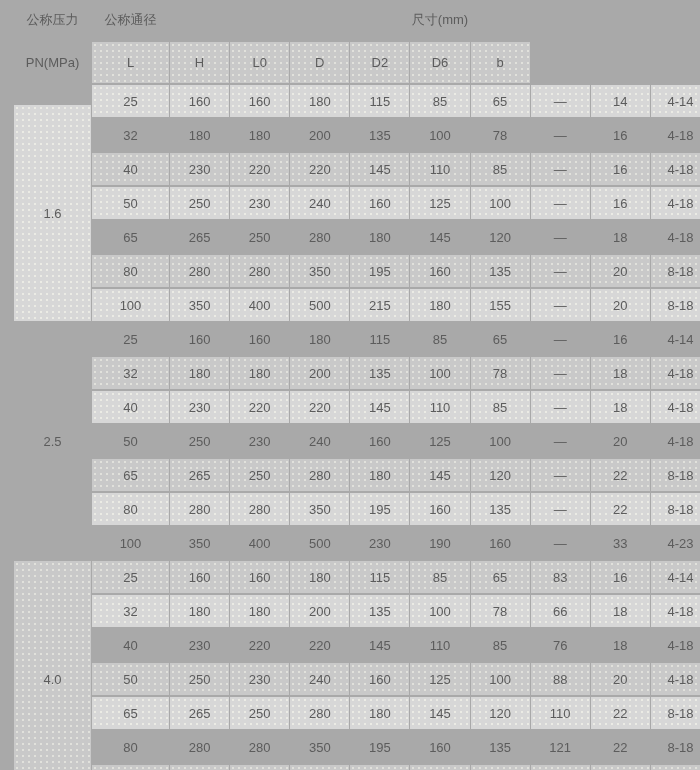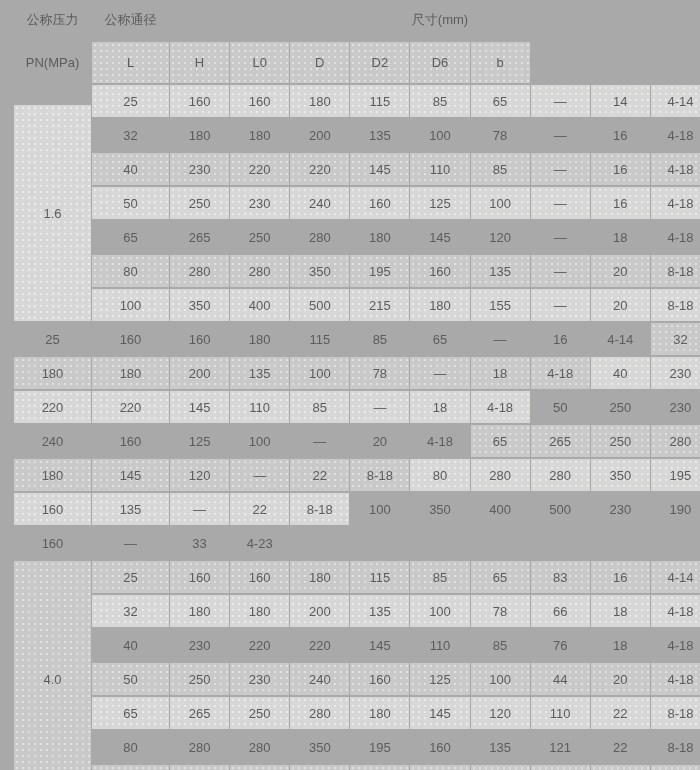--- a/index.html
+++ b/index.html
@@ -118,20 +118,21 @@
       <div class="cell bg-light">100</div>
       <div class="cell bg-light">350</div>
       <div class="cell bg-light">400</div>
       <div class="cell bg-light">500</div>
       <div class="cell bg-light">215</div>
       <div class="cell bg-light">180</div>
       <div class="cell bg-light">155</div>
       <div class="cell bg-light">—</div>
       <div class="cell bg-light">20</div>
       <div class="cell bg-light">8-18</div>
+      <div class="cell bg-dark" style="grid-area: span 7 / 1;">2.5</div>
       <div class="cell bg-dark">25</div>
       <div class="cell bg-dark">160</div>
       <div class="cell bg-dark">160</div>
       <div class="cell bg-dark">180</div>
       <div class="cell bg-dark">115</div>
       <div class="cell bg-dark">85</div>
       <div class="cell bg-dark">65</div>
       <div class="cell bg-dark">—</div>
       <div class="cell bg-dark">16</div>
       <div class="cell bg-dark">4-14</div>
@@ -226,21 +227,21 @@
       <div class="cell bg-dark">76</div>
       <div class="cell bg-dark">18</div>
       <div class="cell bg-dark">4-18</div>
       <div class="cell bg-med">50</div>
       <div class="cell bg-med">250</div>
       <div class="cell bg-med">230</div>
       <div class="cell bg-med">240</div>
       <div class="cell bg-med">160</div>
       <div class="cell bg-med">125</div>
       <div class="cell bg-med">100</div>
-      <div class="cell bg-med">44</div>
+      <div class="cell bg-med">88</div>
       <div class="cell bg-med">20</div>
       <div class="cell bg-med">4-18</div>
       <div class="cell bg-light">65</div>
       <div class="cell bg-light">265</div>
       <div class="cell bg-light">250</div>
       <div class="cell bg-light">280</div>
       <div class="cell bg-light">180</div>
       <div class="cell bg-light">145</div>
       <div class="cell bg-light">120</div>
       <div class="cell bg-light">110</div>

